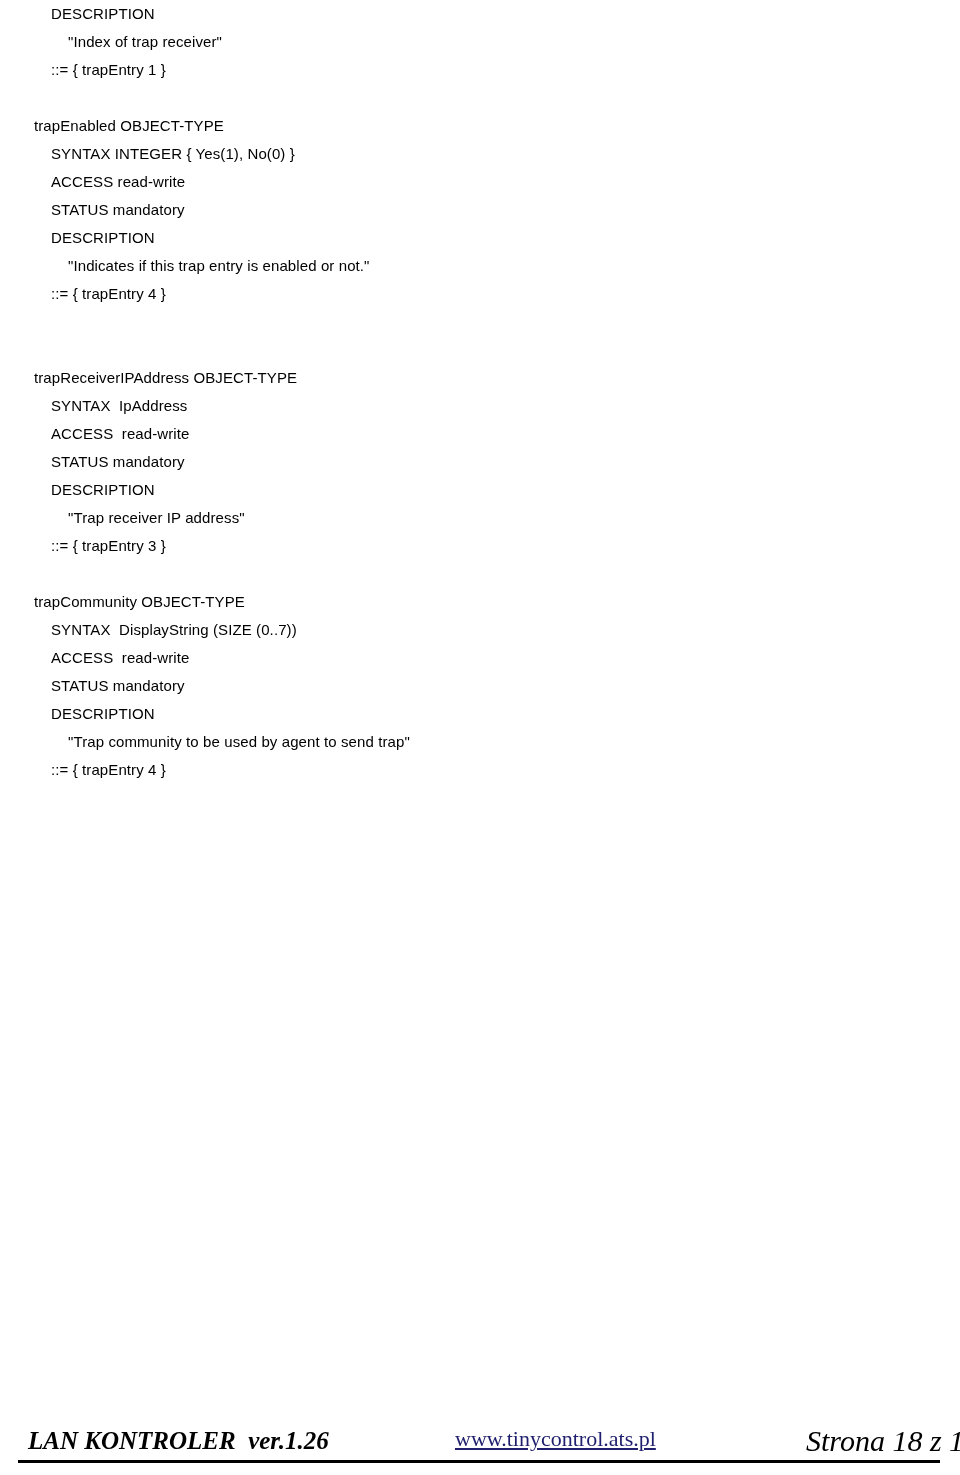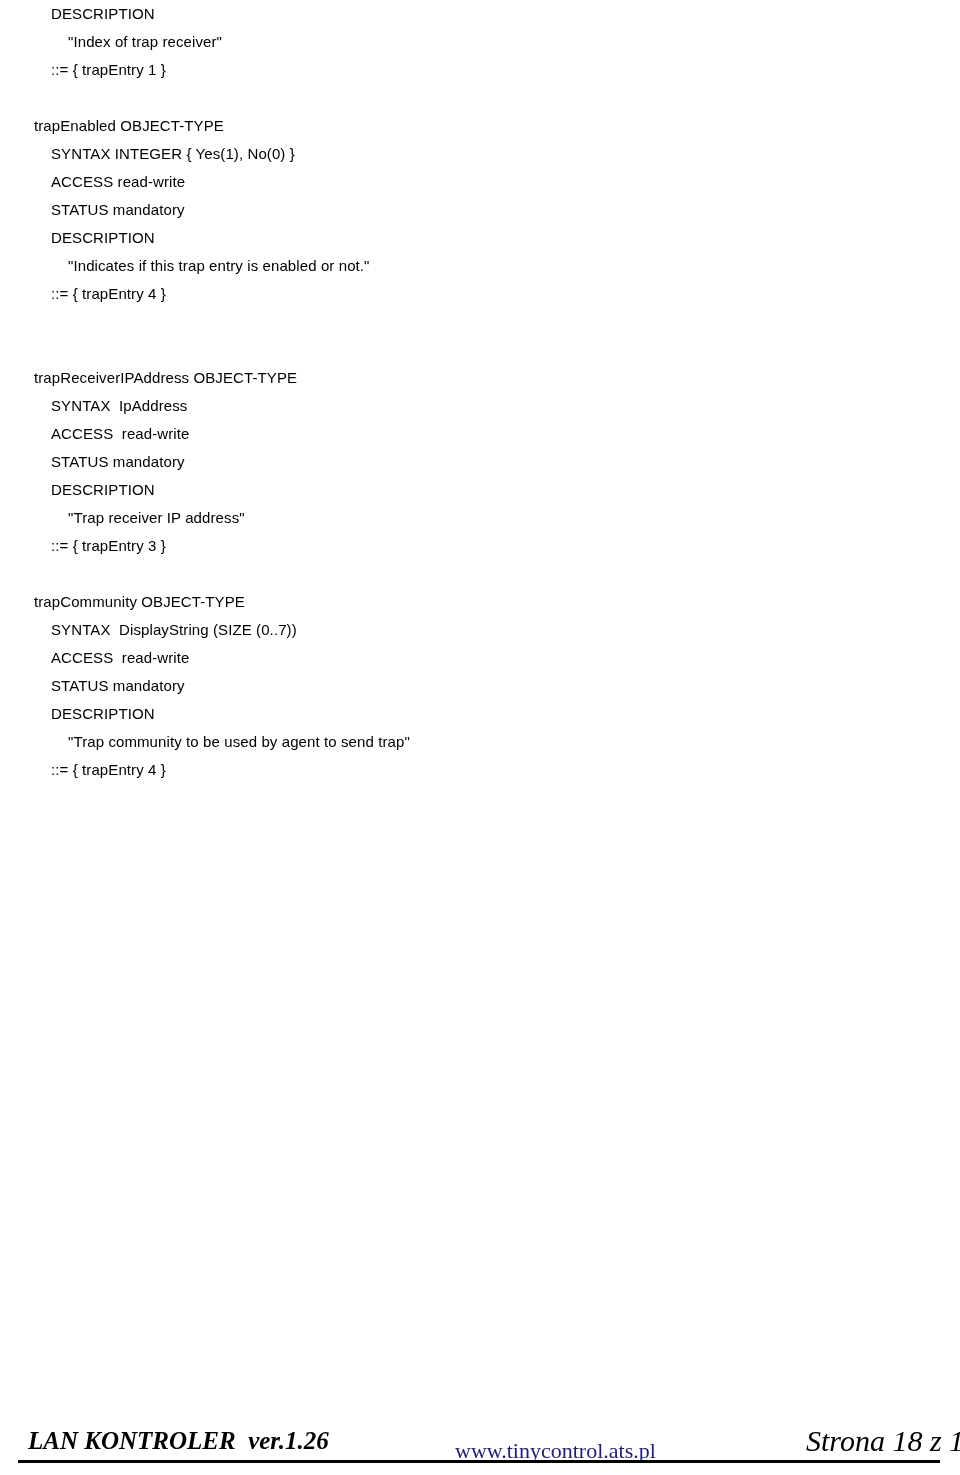--- a/index.html
+++ b/index.html
@@ -84,21 +84,20 @@
     position: absolute;
     left: 455px;
     top: 11px;
     font-family: "Liberation Serif", serif;
     font-size: 22px;
     font-weight: normal;
     font-style: normal;
     color: #1f1f6e;
     text-decoration: underline;
     white-space: pre;
-    margin-top: 12px;
   }
   .footer-right {
     position: absolute;
     left: 806px;
     top: 9px;
     font-family: "Liberation Serif", serif;
     font-size: 30px;
     font-weight: normal;
     font-style: italic;
     color: #000000;

